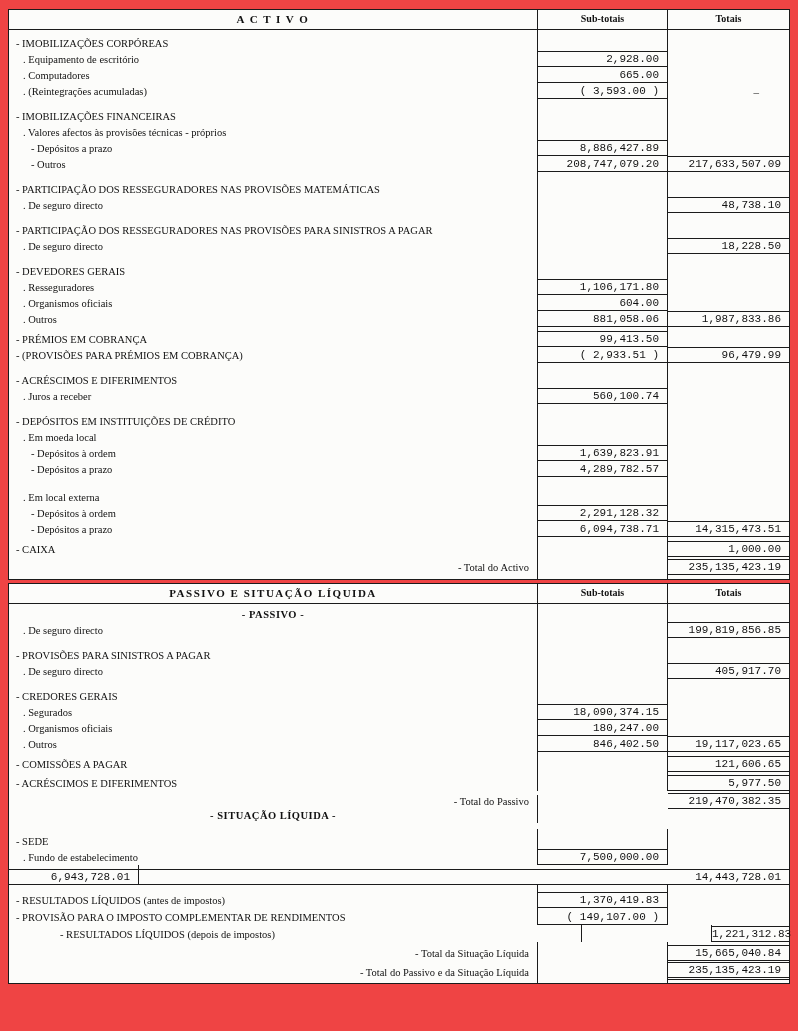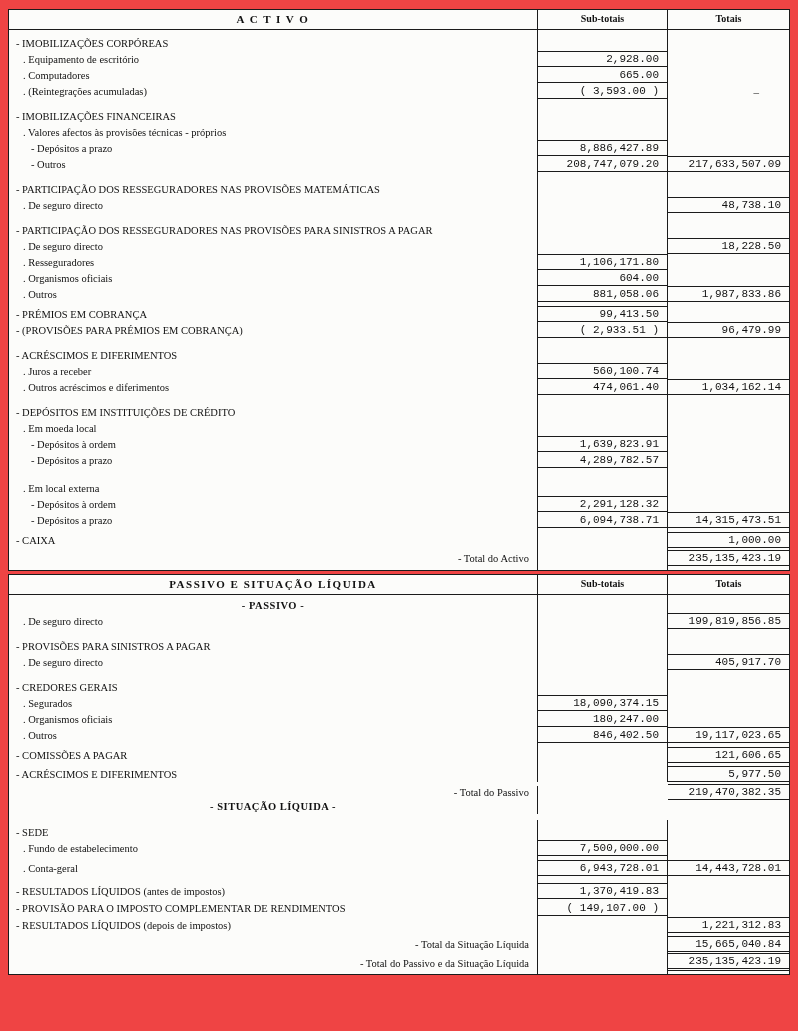--- a/index.html
+++ b/index.html
@@ -163,20 +163,27 @@
         </div>
         <div class="row" style="height: 16px;">
           <div class="c lbl">
             <div class="t ind1">. De seguro directo</div>
           </div>
           <div class="c sub"></div>
           <div class="c tot">
             <div class="v bt bb">18,228.50</div>
           </div>
         </div>
+        <div class="row" style="height: 25px;">
+          <div class="c lbl">
+            <div class="t ind0">- DEVEDORES GERAIS</div>
+          </div>
+          <div class="c sub"></div>
+          <div class="c tot"></div>
+        </div>
         <div class="row" style="height: 16px;">
           <div class="c lbl">
             <div class="t ind1">. Resseguradores</div>
           </div>
           <div class="c sub">
             <div class="v bb bt">1,106,171.80</div>
           </div>
           <div class="c tot"></div>
         </div>
         <div class="row" style="height: 16px;">
@@ -227,31 +234,20 @@
           <div class="c tot"></div>
         </div>
         <div class="row" style="height: 16px;">
           <div class="c lbl">
             <div class="t ind1">. Juros a receber</div>
           </div>
           <div class="c sub">
             <div class="v bb bt">560,100.74</div>
           </div>
           <div class="c tot"></div>
-        </div>
-        <div class="row" style="height: 16px;">
-          <div class="c lbl">
-            <div class="t ind1">. Outros acréscimos e diferimentos</div>
-          </div>
-          <div class="c sub">
-            <div class="v bb">474,061.40</div>
-          </div>
-          <div class="c tot">
-            <div class="v bt bb">1,034,162.14</div>
-          </div>
         </div>
         <div class="row" style="height: 25px;">
           <div class="c lbl">
             <div class="t ind0">- DEPÓSITOS EM INSTITUIÇÕES DE CRÉDITO</div>
           </div>
           <div class="c sub"></div>
           <div class="c tot"></div>
         </div>
         <div class="row" style="height: 16px;">
           <div class="c lbl">
@@ -445,23 +441,20 @@
         <div class="row" style="height: 16px;">
           <div class="c lbl">
             <div class="t ind1">. Fundo de estabelecimento</div>
           </div>
           <div class="c sub">
             <div class="v bb bt">7,500,000.00</div>
           </div>
           <div class="c tot"></div>
         </div>
         <div class="row" style="height: 20px;">
-          <div class="c lbl">
-            <div class="t ind1">. Conta-geral</div>
-          </div>
           <div class="c sub">
             <div class="v bb bt">6,943,728.01</div>
           </div>
           <div class="c tot">
             <div class="v bt bb">14,443,728.01</div>
           </div>
         </div>
         <div class="row" style="height: 23px;">
           <div class="c lbl">
             <div class="t ind0">- RESULTADOS LÍQUIDOS (antes de impostos)</div>
@@ -473,21 +466,21 @@
         </div>
         <div class="row" style="height: 17px;">
           <div class="c lbl">
             <div class="t ind0">- PROVISÃO PARA O IMPOSTO COMPLEMENTAR DE RENDIMENTOS</div>
           </div>
           <div class="c sub">
             <div class="v bb">( 149,107.00 )</div>
           </div>
           <div class="c tot"></div>
         </div>
-        <div class="row" style="height: 17px;">
+        <div class="row" style="height: 17px; margin-left: 44px;">
           <div class="c lbl">
             <div class="t ind0">- RESULTADOS LÍQUIDOS (depois de impostos)</div>
           </div>
           <div class="c sub"></div>
           <div class="c tot">
             <div class="v bt bb">1,221,312.83</div>
           </div>
         </div>
         <div class="row" style="height: 19px;">
           <div class="c lbl">

